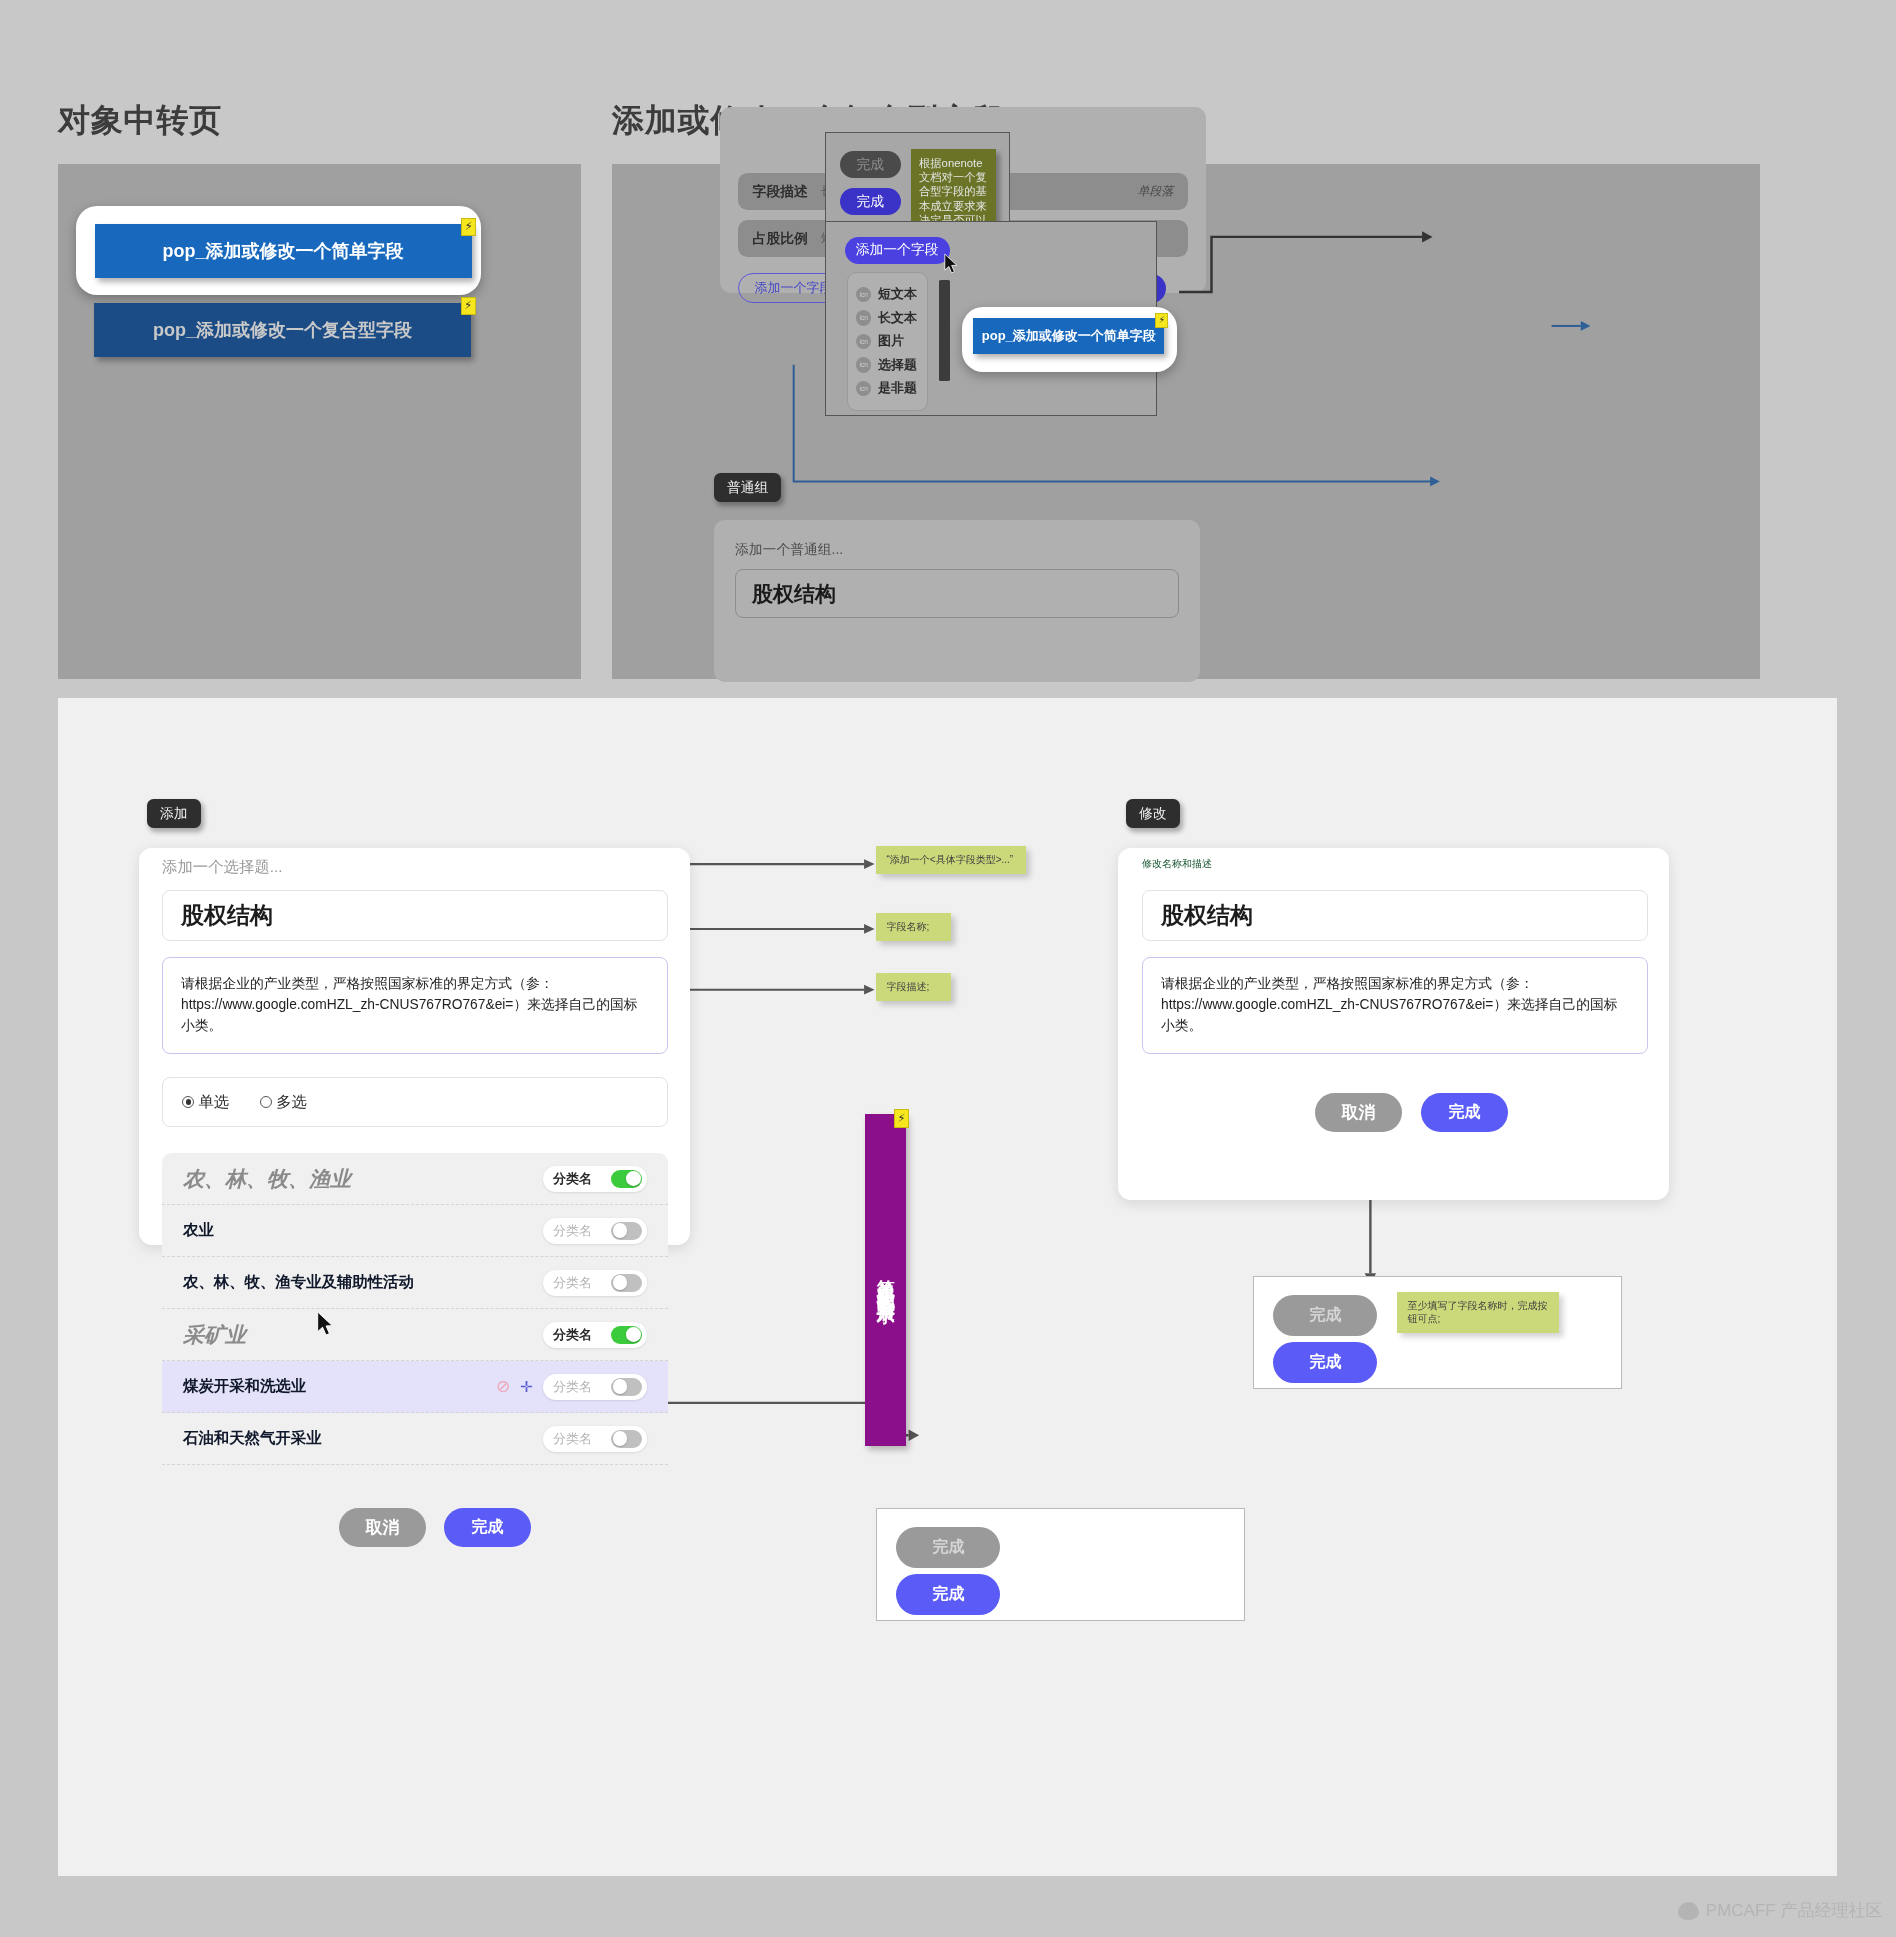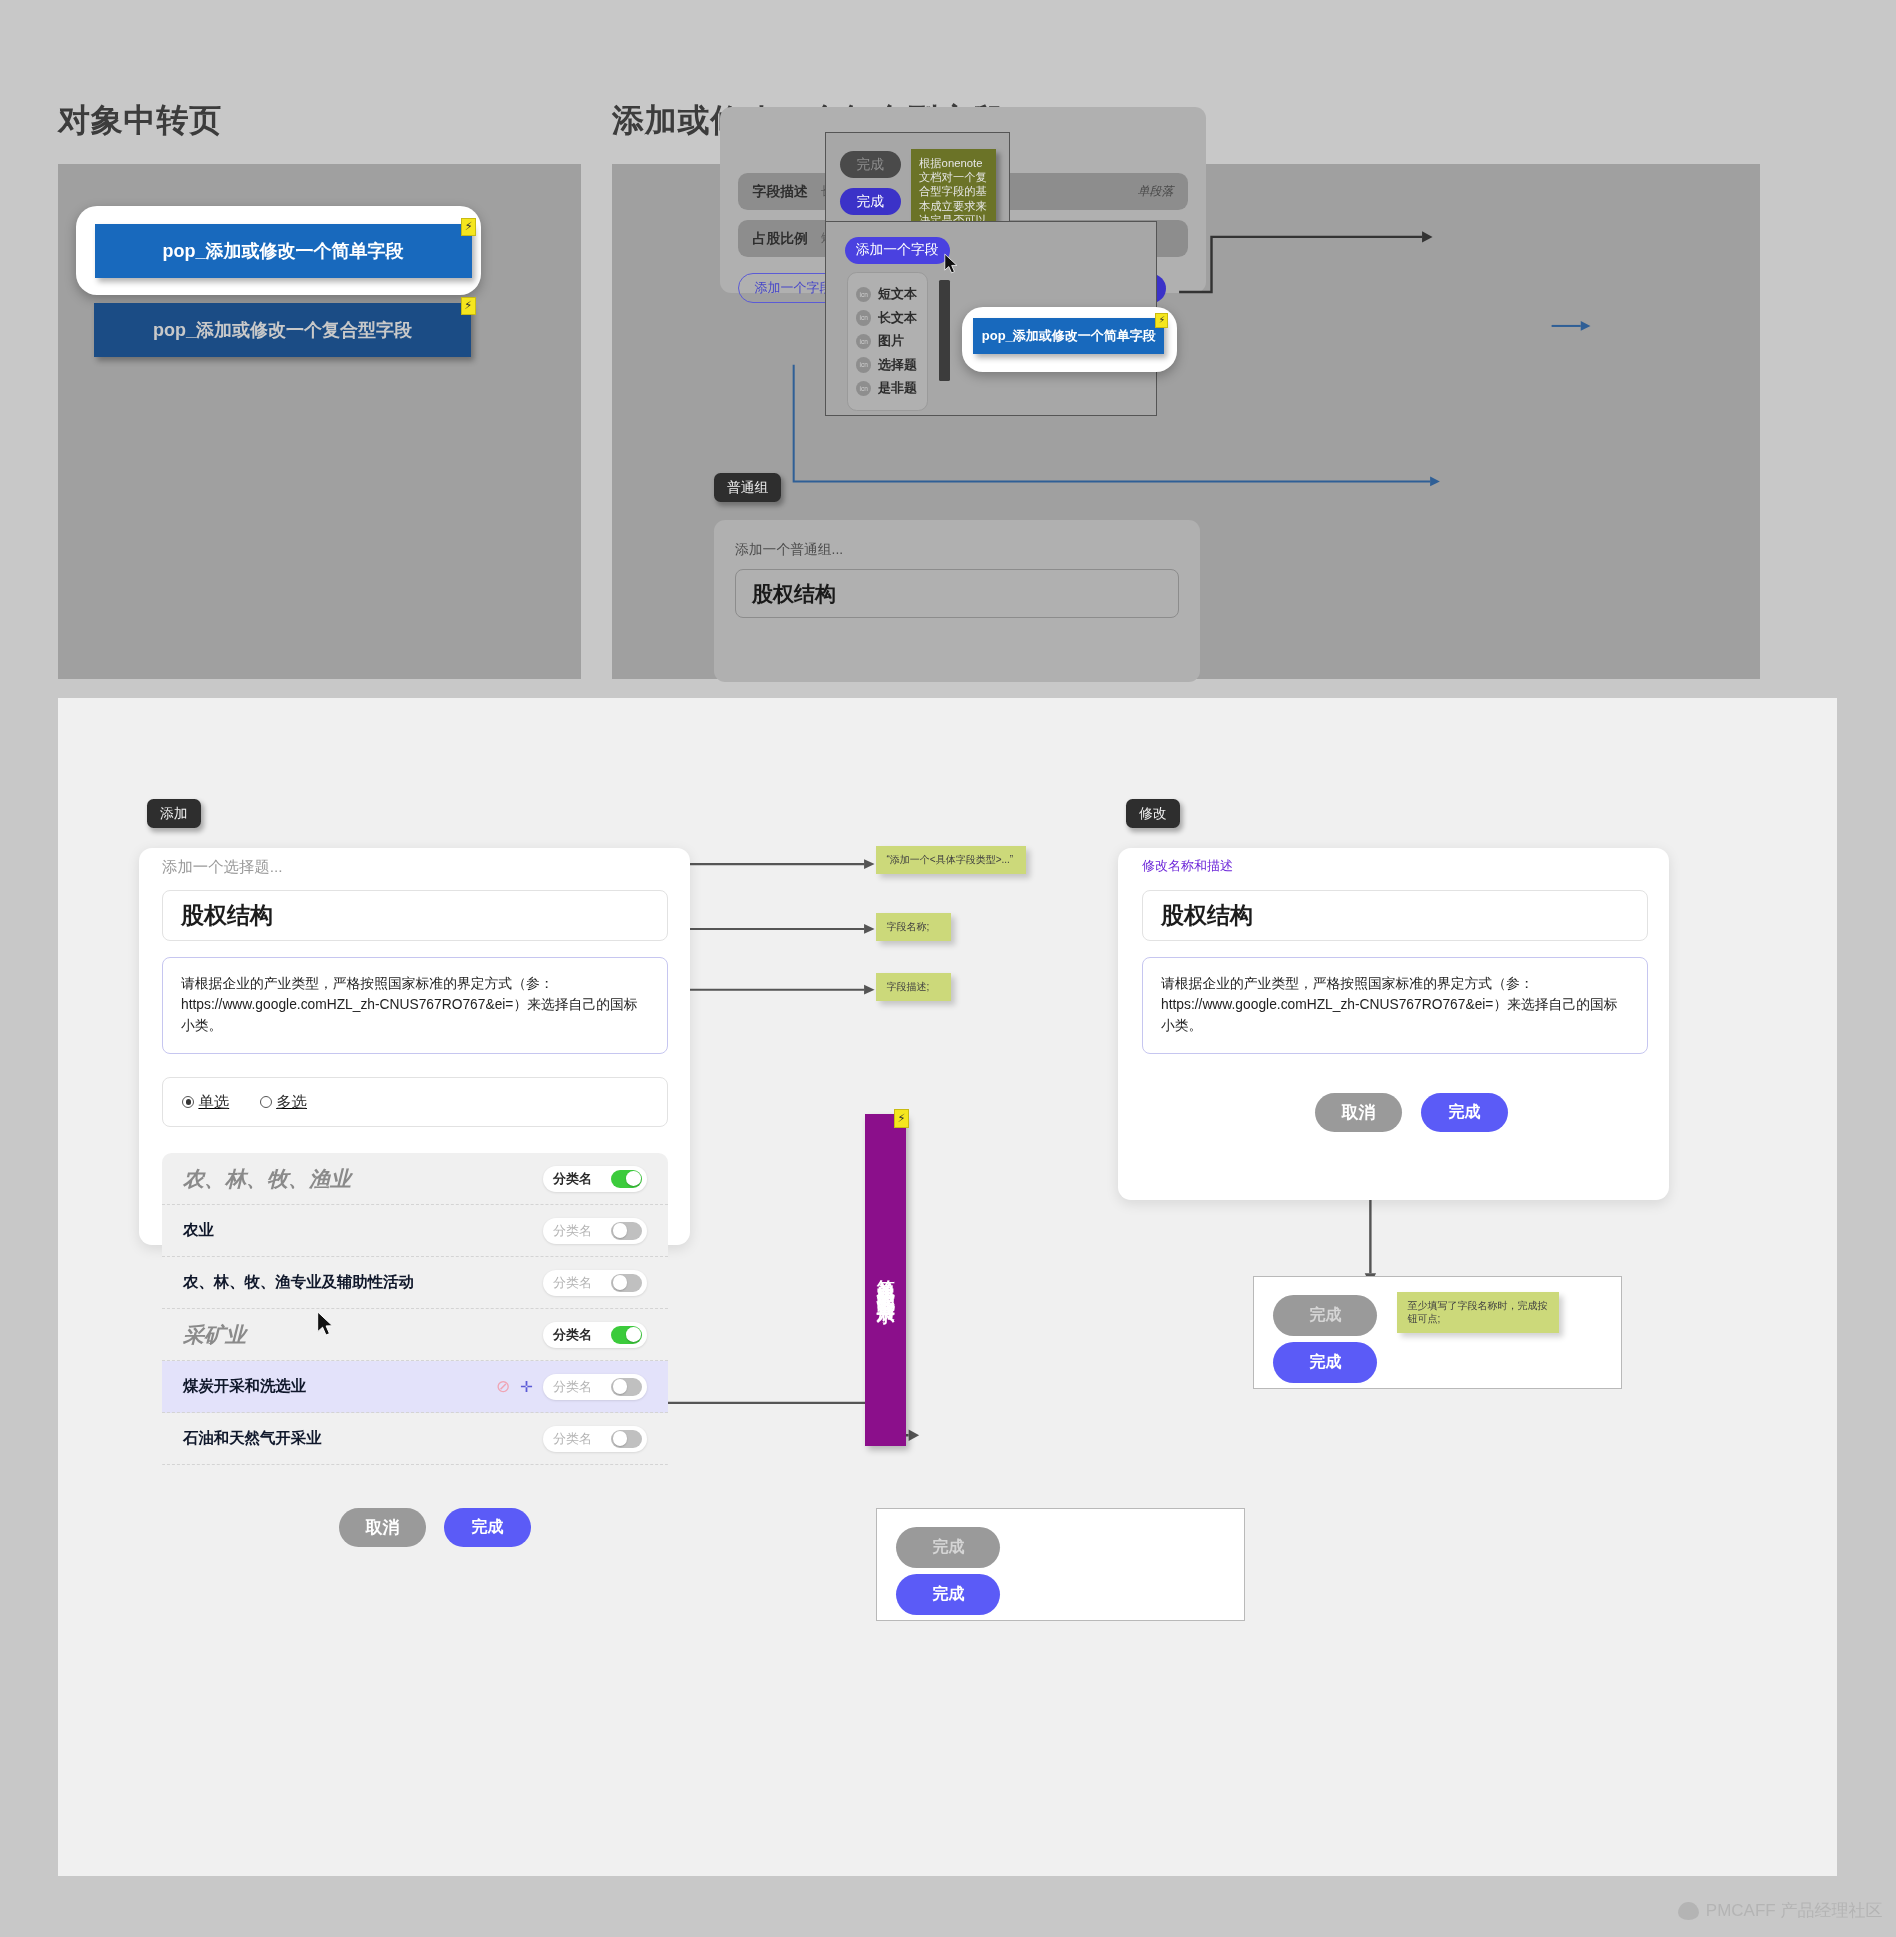--- a/index.html
+++ b/index.html
@@ -394,21 +394,21 @@
     <div style="position:absolute; left:104px; top:159px; font-size:15.4px; color:#9a9a9a;">添加一个选择题...</div>
 
     <div class="input-box" style="position:absolute; left:104px; top:192px; width:506px; height:51px;">
       <span class="val">股权结构</span>
     </div>
 
     <div class="textarea-box" style="position:absolute; left:104px; top:259px; width:506px; height:97px;">
       <span>请根据企业的产业类型，严格按照国家标准的界定方式（参：https://www.google.comHZL_zh-CNUS767RO767&amp;ei=）来选择自己的国标小类。</span>
     </div>
 
-    <div class="radio-box" style="position:absolute; left:104px; top:379px; width:506px; height:50px;text-decoration:underline;">
+    <div class="radio-box" style="position:absolute; left:104px; top:379px; width:506px; height:50px;">
       <label class="radio-item">
         <span class="radio-dot on"></span>
         <span>单选</span>
       </label>
       <label class="radio-item">
         <span class="radio-dot"></span>
         <span>多选</span>
       </label>
     </div>
 
@@ -523,21 +523,21 @@
       <div class="btn-grey-round" style="left:19.4px; top:18px; width:104px; height:41px;">
         <span>完成</span>
       </div>
       <div class="btn-indigo-round" style="left:19.4px; top:65px; width:104px; height:41px;">
         <span>完成</span>
       </div>
     </div>
 
     <div class="card-white" style="left:1060px; top:150px; width:551px; height:352px;"></div>
 
-    <div style="position:absolute; left:1084px; top:159px; font-size:13px; color:#6d28d9;">修改名称和描述</div>
+    <div style="position:absolute; left:1084px; top:159px; font-size:10px; color:#14532d;">修改名称和描述</div>
 
     <div class="input-box" style="position:absolute; left:1084px; top:192px; width:506px; height:51px;">
       <span class="val">股权结构</span>
     </div>
 
     <div class="textarea-box" style="position:absolute; left:1084px; top:259px; width:506px; height:97px;">
       <span>请根据企业的产业类型，严格按照国家标准的界定方式（参：https://www.google.comHZL_zh-CNUS767RO767&amp;ei=）来选择自己的国标小类。</span>
     </div>
 
     <div class="btn-cancel-round" style="left:1257px; top:395px; width:87px; height:39px;">

